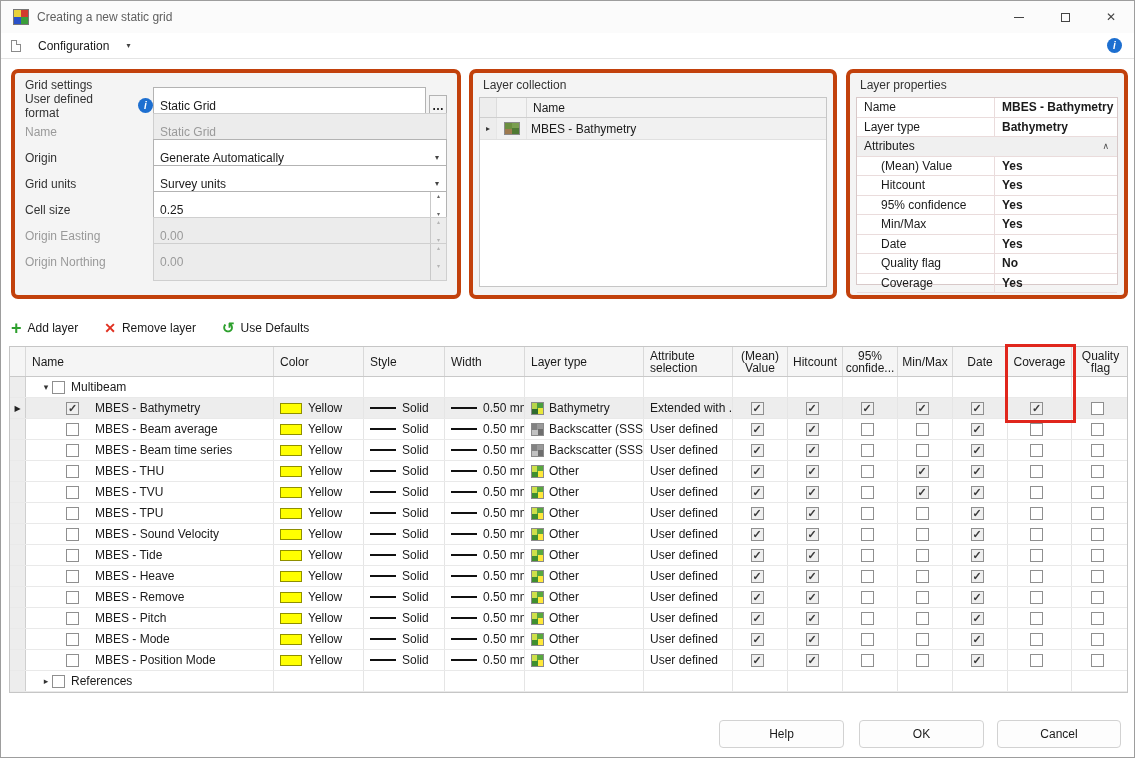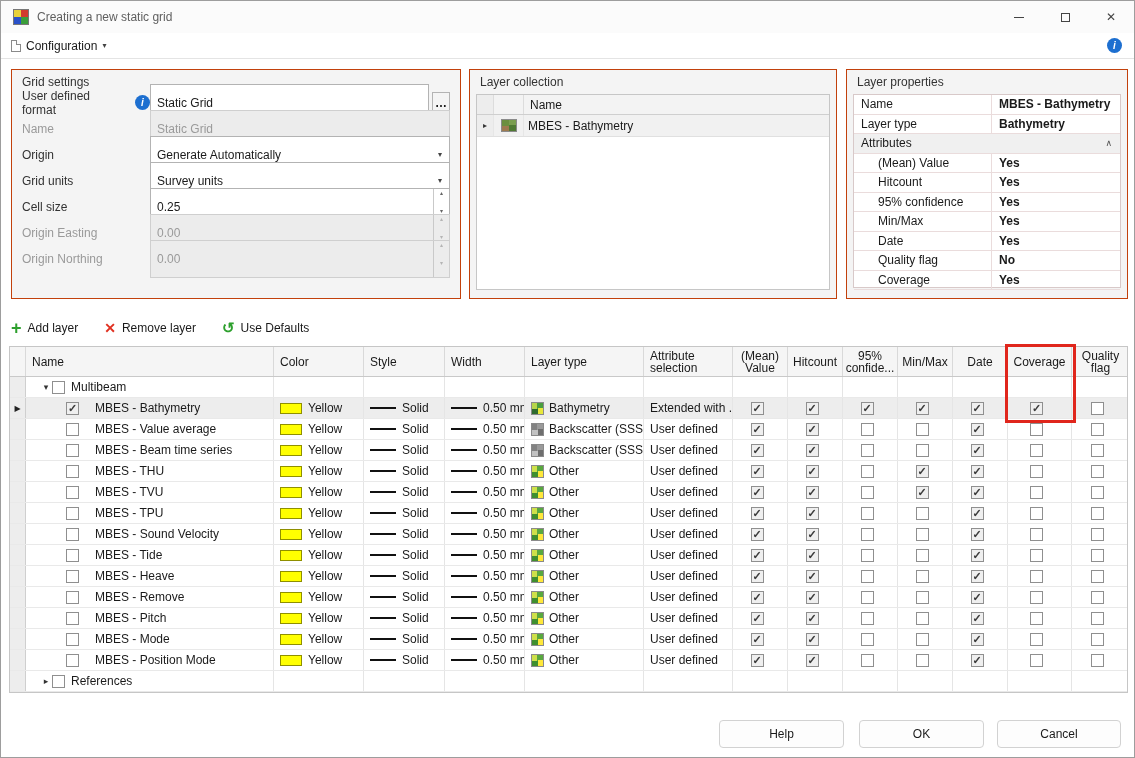--- a/index.html
+++ b/index.html
@@ -13,30 +13,30 @@
       background: conic-gradient(#d23b2e 0 25%, #2e7d32 0 50%, #2346c9 0 75%, #e8c purple 0 100%);
       background: conic-gradient(#d23b2e 0 25%, #3a9e3a 0 50%, #2a51c9 0 75%, #e8d23a 0 100%); }
   .win-title { color:#5f5f5f; font-size:12px; }
   .win-controls { margin-left:auto; display:flex; height:32px; }
   .win-btn { width:46px; height:32px; display:flex; align-items:center; justify-content:center; color:#444; font-size:12px; cursor:default; }
   .glyph-min { display:block; width:10px; height:1px; background:#444; }
   .glyph-max { display:block; width:9px; height:9px; border:1px solid #444; }
 
   
   .menubar { position:absolute; top:32px; left:0; right:0; height:26px; background:#fff; border-bottom:1px solid #e4e4e4; display:flex; align-items:center; }
-  .menu-item { display:flex; align-items:center; gap:5px; padding:0 10px; height:100%; cursor:default; }
+  .menu-item { display:flex; align-items:center; gap:17px; padding:0 10px; height:100%; cursor:default; }
   .page-icon { width:10px; height:12px; background:#fff; border:1px solid #8a8a8a; position:relative; }
   .page-icon::after { content:""; position:absolute; right:-1px; top:-1px; width:4px; height:4px; background:#fbfbfb; border-left:1px solid #8a8a8a; border-bottom:1px solid #8a8a8a; }
   .caret { font-size:8px; color:#444; }
   .info-circle { width:15px; height:15px; border-radius:50%; background:#1d6fd0; color:#fff; font-size:10px; font-weight:bold; font-style:italic;
       display:inline-flex; align-items:center; justify-content:center; flex:none; }
   .menubar .info-circle { margin-left:auto; margin-right:12px; }
 
   
-  .panel { position:absolute; border:1px solid #c2410c; background:#f4f4f4; border-radius:0; }
+  .panel { position:absolute; border:4px solid #c2410c; background:#f4f4f4; border-radius:7px; }
   .panel-title { padding:5px 10px 3px 10px; color:#333; }
   .panel-grid  { left:10px;  top:68px; width:450px; height:230px; }
   .panel-coll  { left:468px; top:68px; width:368px; height:230px; }
   .panel-props { left:845px; top:68px; width:282px; height:230px; }
 
   
   .field-row { display:flex; align-items:center; height:21px; margin:0 10px 5px 10px; }
   .field-label { width:128px; color:#333; display:flex; align-items:center; gap:12px; flex:none; }
   .field-label.dim { color:#9a9a9a; }
   .ctl { flex:1; height:38px; border:1px solid #b3b3b3; background:#fff; display:flex; align-items:center; padding-left:6px; overflow:hidden; white-space:nowrap; }
@@ -403,21 +403,21 @@
     <div class="td center w57">
             <span class="cb"></span>
           </div>
   </div>
         <div class="tr">
     <div class="td sel w-sel">
             <span class="row-pointer"></span>
           </div>
     <div class="td w-name child-indent">
       <span class="cb child-gap"></span>
-      <span>MBES - Value average</span>
+      <span>MBES - Beam average</span>
     </div>
     <div class="td w-color">
       <span class="swatch"></span>
       <span>Yellow</span>
     </div>
     <div class="td w-style">
       <span class="line-glyph"></span>
       <span>Solid</span>
     </div>
     <div class="td w-width">

